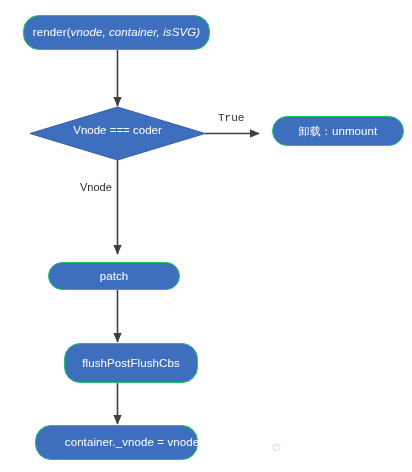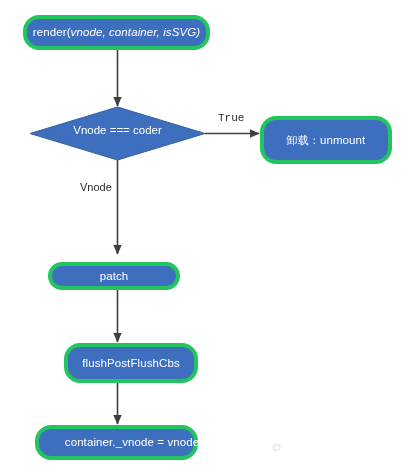--- a/index.html
+++ b/index.html
@@ -18,45 +18,45 @@
     position: absolute;
     left: 0;
     top: 0;
     width: 412px;
     height: 472px;
   }
   .node {
     position: absolute;
     box-sizing: border-box;
     background: #3E6FBE;
-    border: 4px solid #22c55e;
+    border: 1px solid #22c55e;
     border-radius: 16px;
     color: #ffffff;
     display: flex;
     align-items: center;
     justify-content: center;
     text-align: right;
     font-size: 11.5px;
     line-height: 1.25;
     letter-spacing: 0.1px;
     white-space: nowrap;
   }
   #node-render {
     left: 23px;
     top: 15px;
     width: 187px;
     height: 35px;
   }
   #node-render .fn-name { font-style: normal; }
   #node-render .fn-args { font-style: italic; }
   #node-unmount {
-    left: 260px;
+    left: 272px;
     top: 116px;
     width: 132px;
-    height: 48px;
+    height: 30px;
   }
   #node-unmount .cjk {
     font-family: "DejaVu Sans", sans-serif;
     font-size: 11px;
   }
   #node-patch {
     left: 48px;
     top: 262px;
     width: 132px;
     height: 28px;

